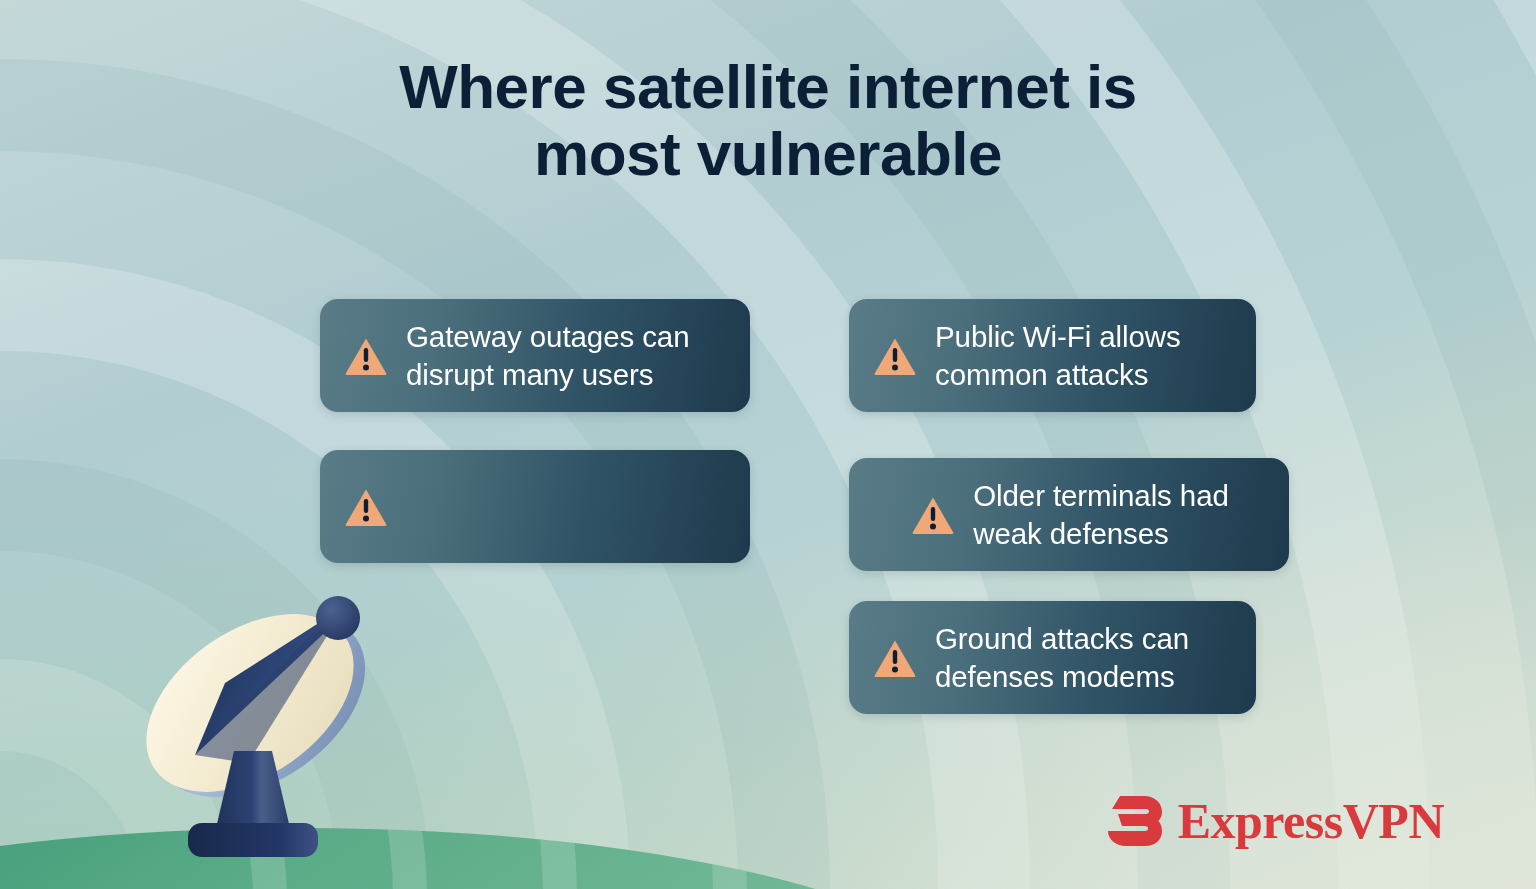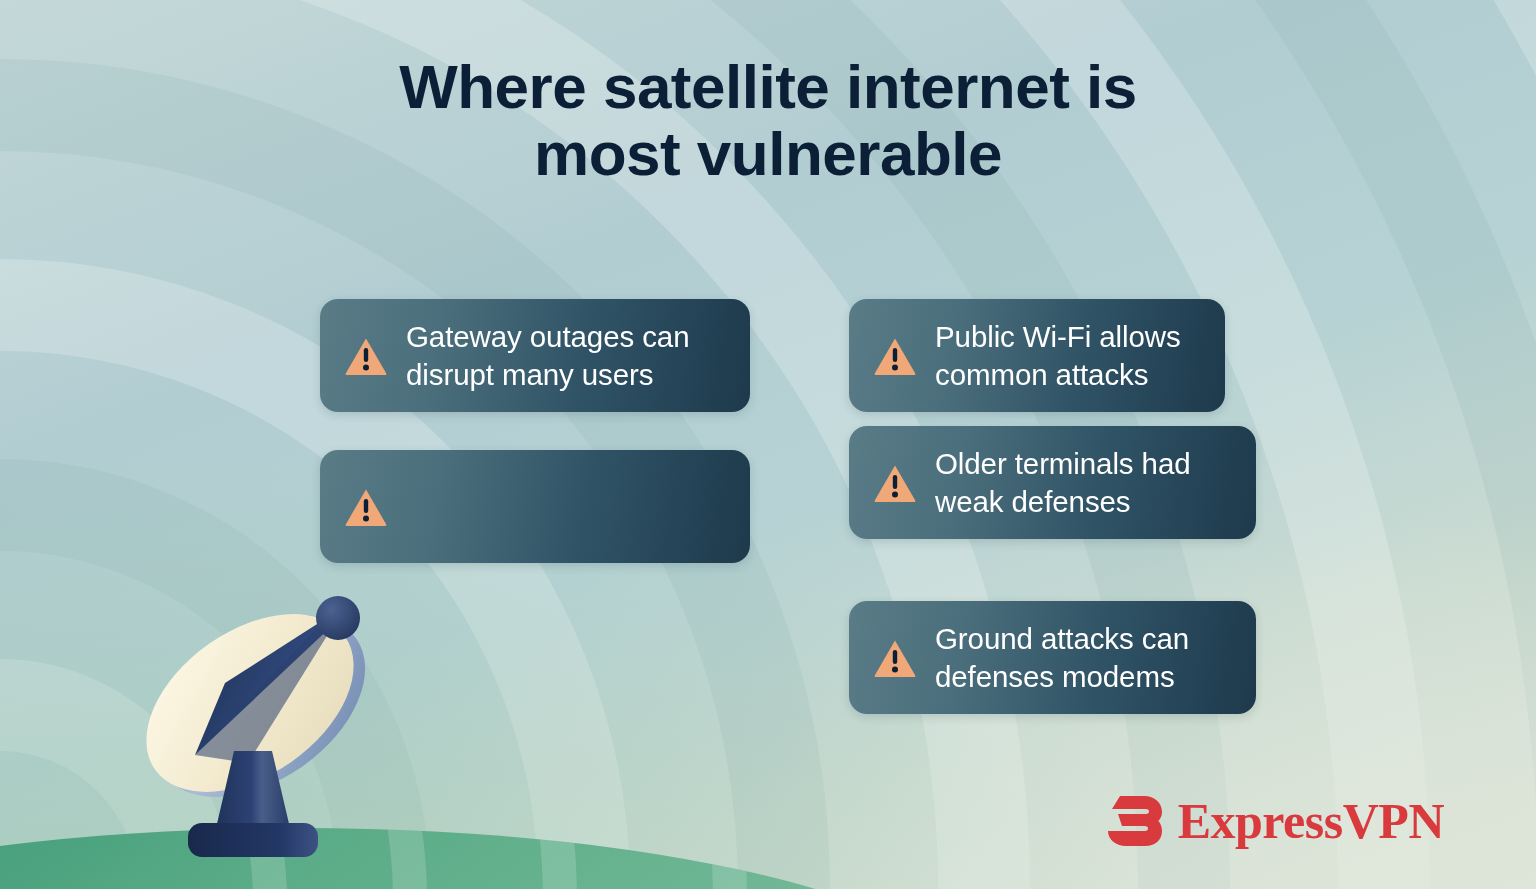--- a/index.html
+++ b/index.html
@@ -75,22 +75,22 @@
     font-weight:400;
     letter-spacing:-0.1px;
     white-space:pre-line;
   }
   .warn-icon { flex:0 0 auto; display:block; }
 
   
   #card-0 { left:320px; top:299px; width:430px; height:113px; }
   #card-1 { left:320px; top:450px; width:430px; height:113px; }
   
-  #card-2 { left:849px; top:299px; width:376px; height:113px; }
-  #card-3 { left:849px; top:426px; width:407px; height:113px; }
+  #card-2 { left:849px; top:299px; width:407px; height:113px; }
+  #card-3 { left:849px; top:458px; width:440px; height:113px;justify-content:center; }
   #card-4 { left:849px; top:601px; width:407px; height:113px; }
 
   
   #satellite {
     position:absolute;
     left:130px; top:575px;
     width:280px; height:290px;
     z-index:4;
   }
 

